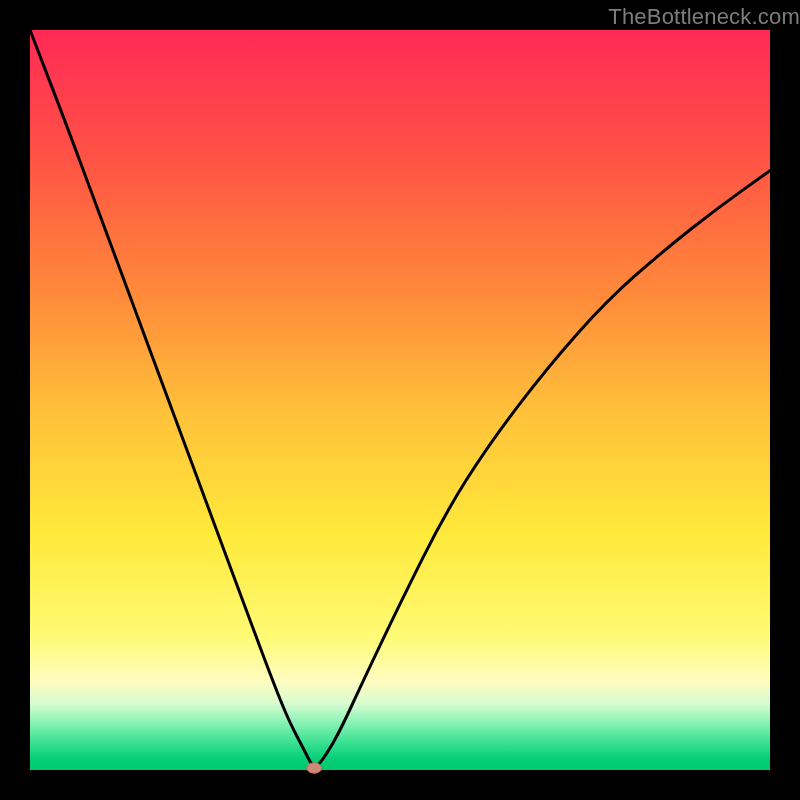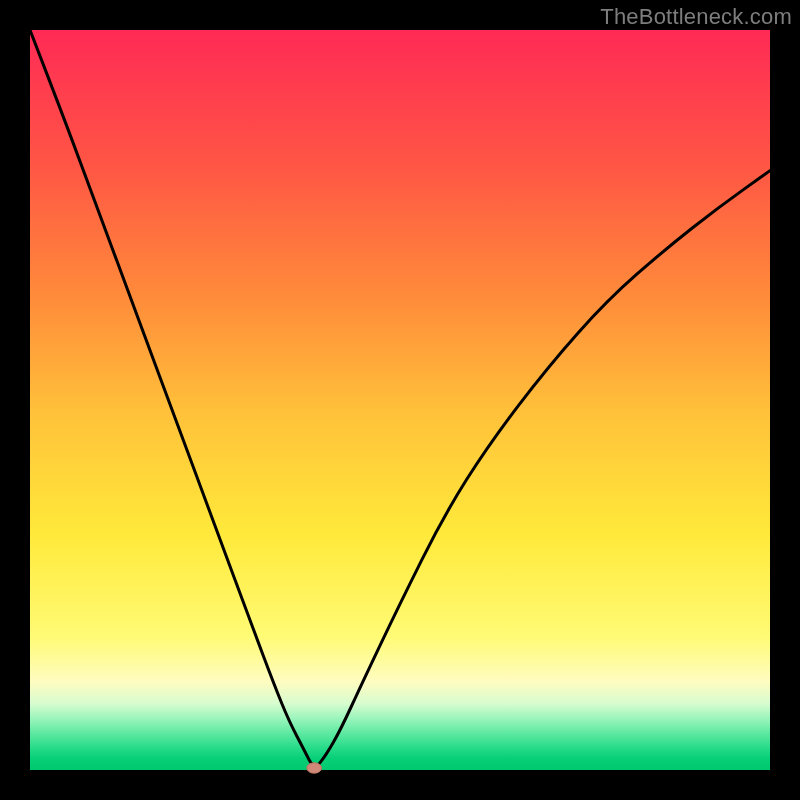--- a/index.html
+++ b/index.html
@@ -38,21 +38,21 @@
       #9bf5bc 93%,
       #5fe9a2 95%,
       #27db89 97%,
       #06cf77 98.5%,
       #00c86e 100%
     );
   }
   .watermark {
     position: absolute;
     top: 4px;
-    right: 8px;
+    right: 0;
     color: #7d7d7d;
     font-size: 22px;
     font-weight: 500;
     letter-spacing: 0.2px;
     user-select: none;
   }
   svg.curve {
     position: absolute;
     top: 0;
     left: 0;

